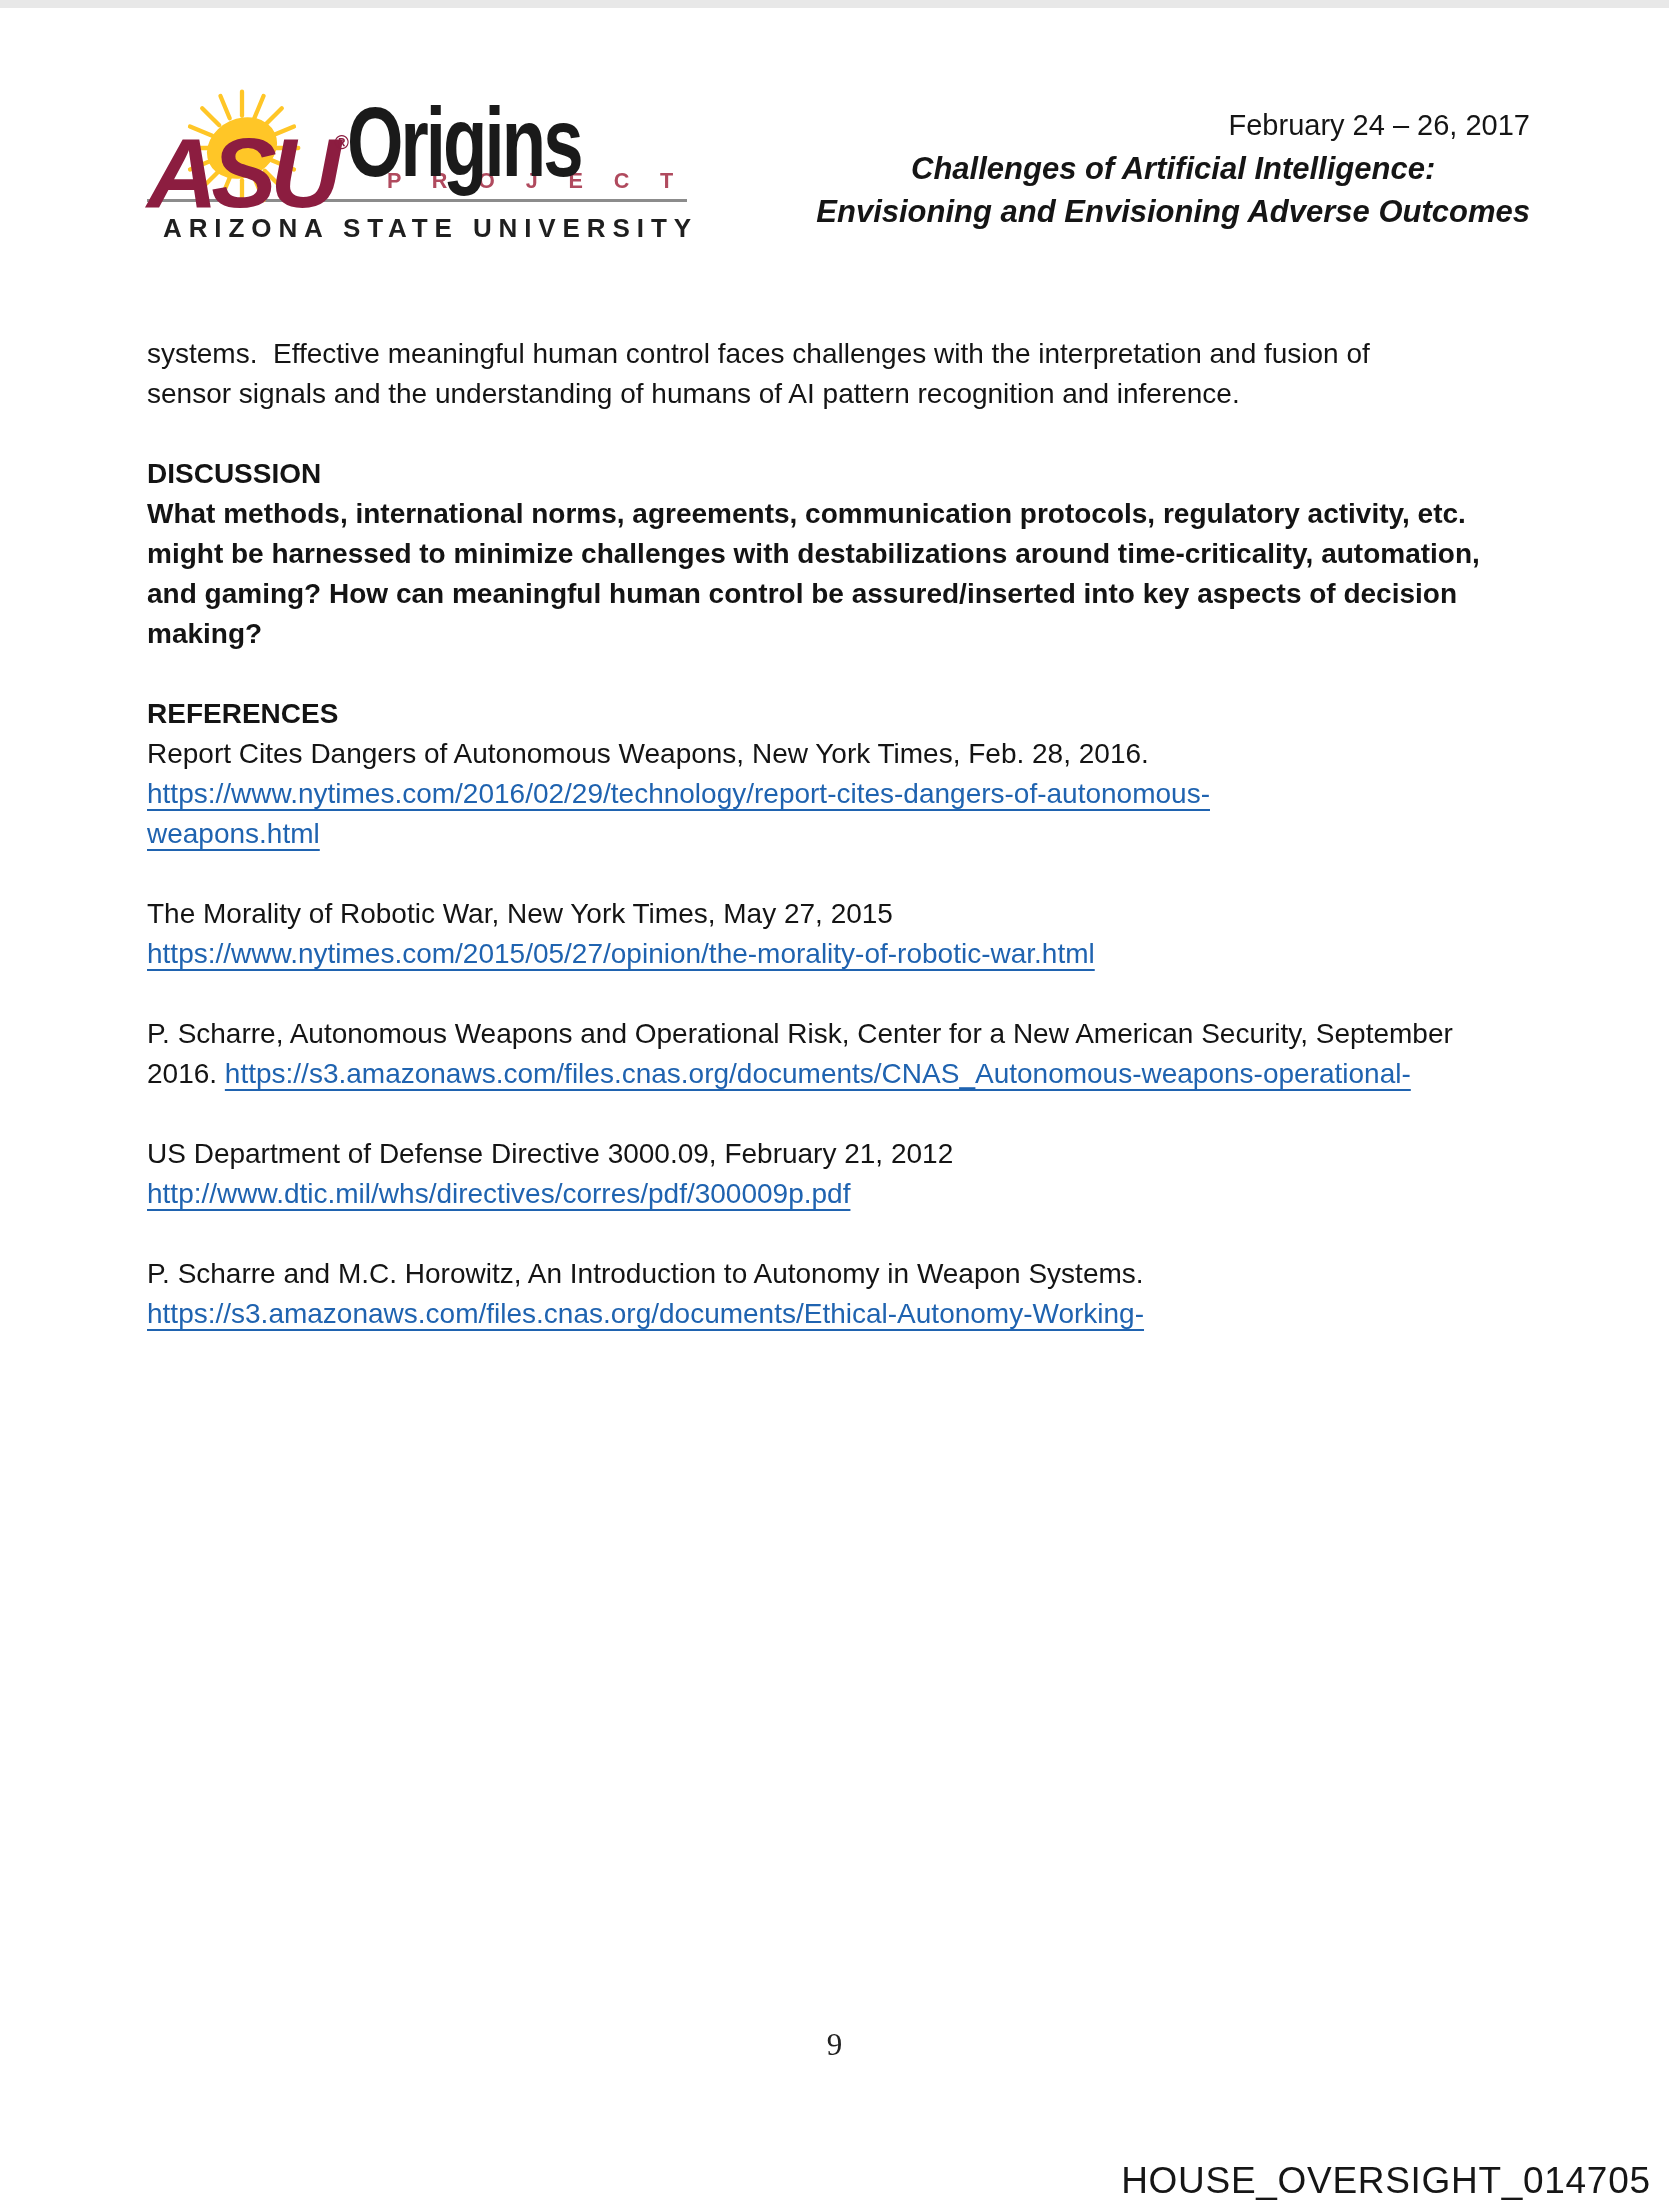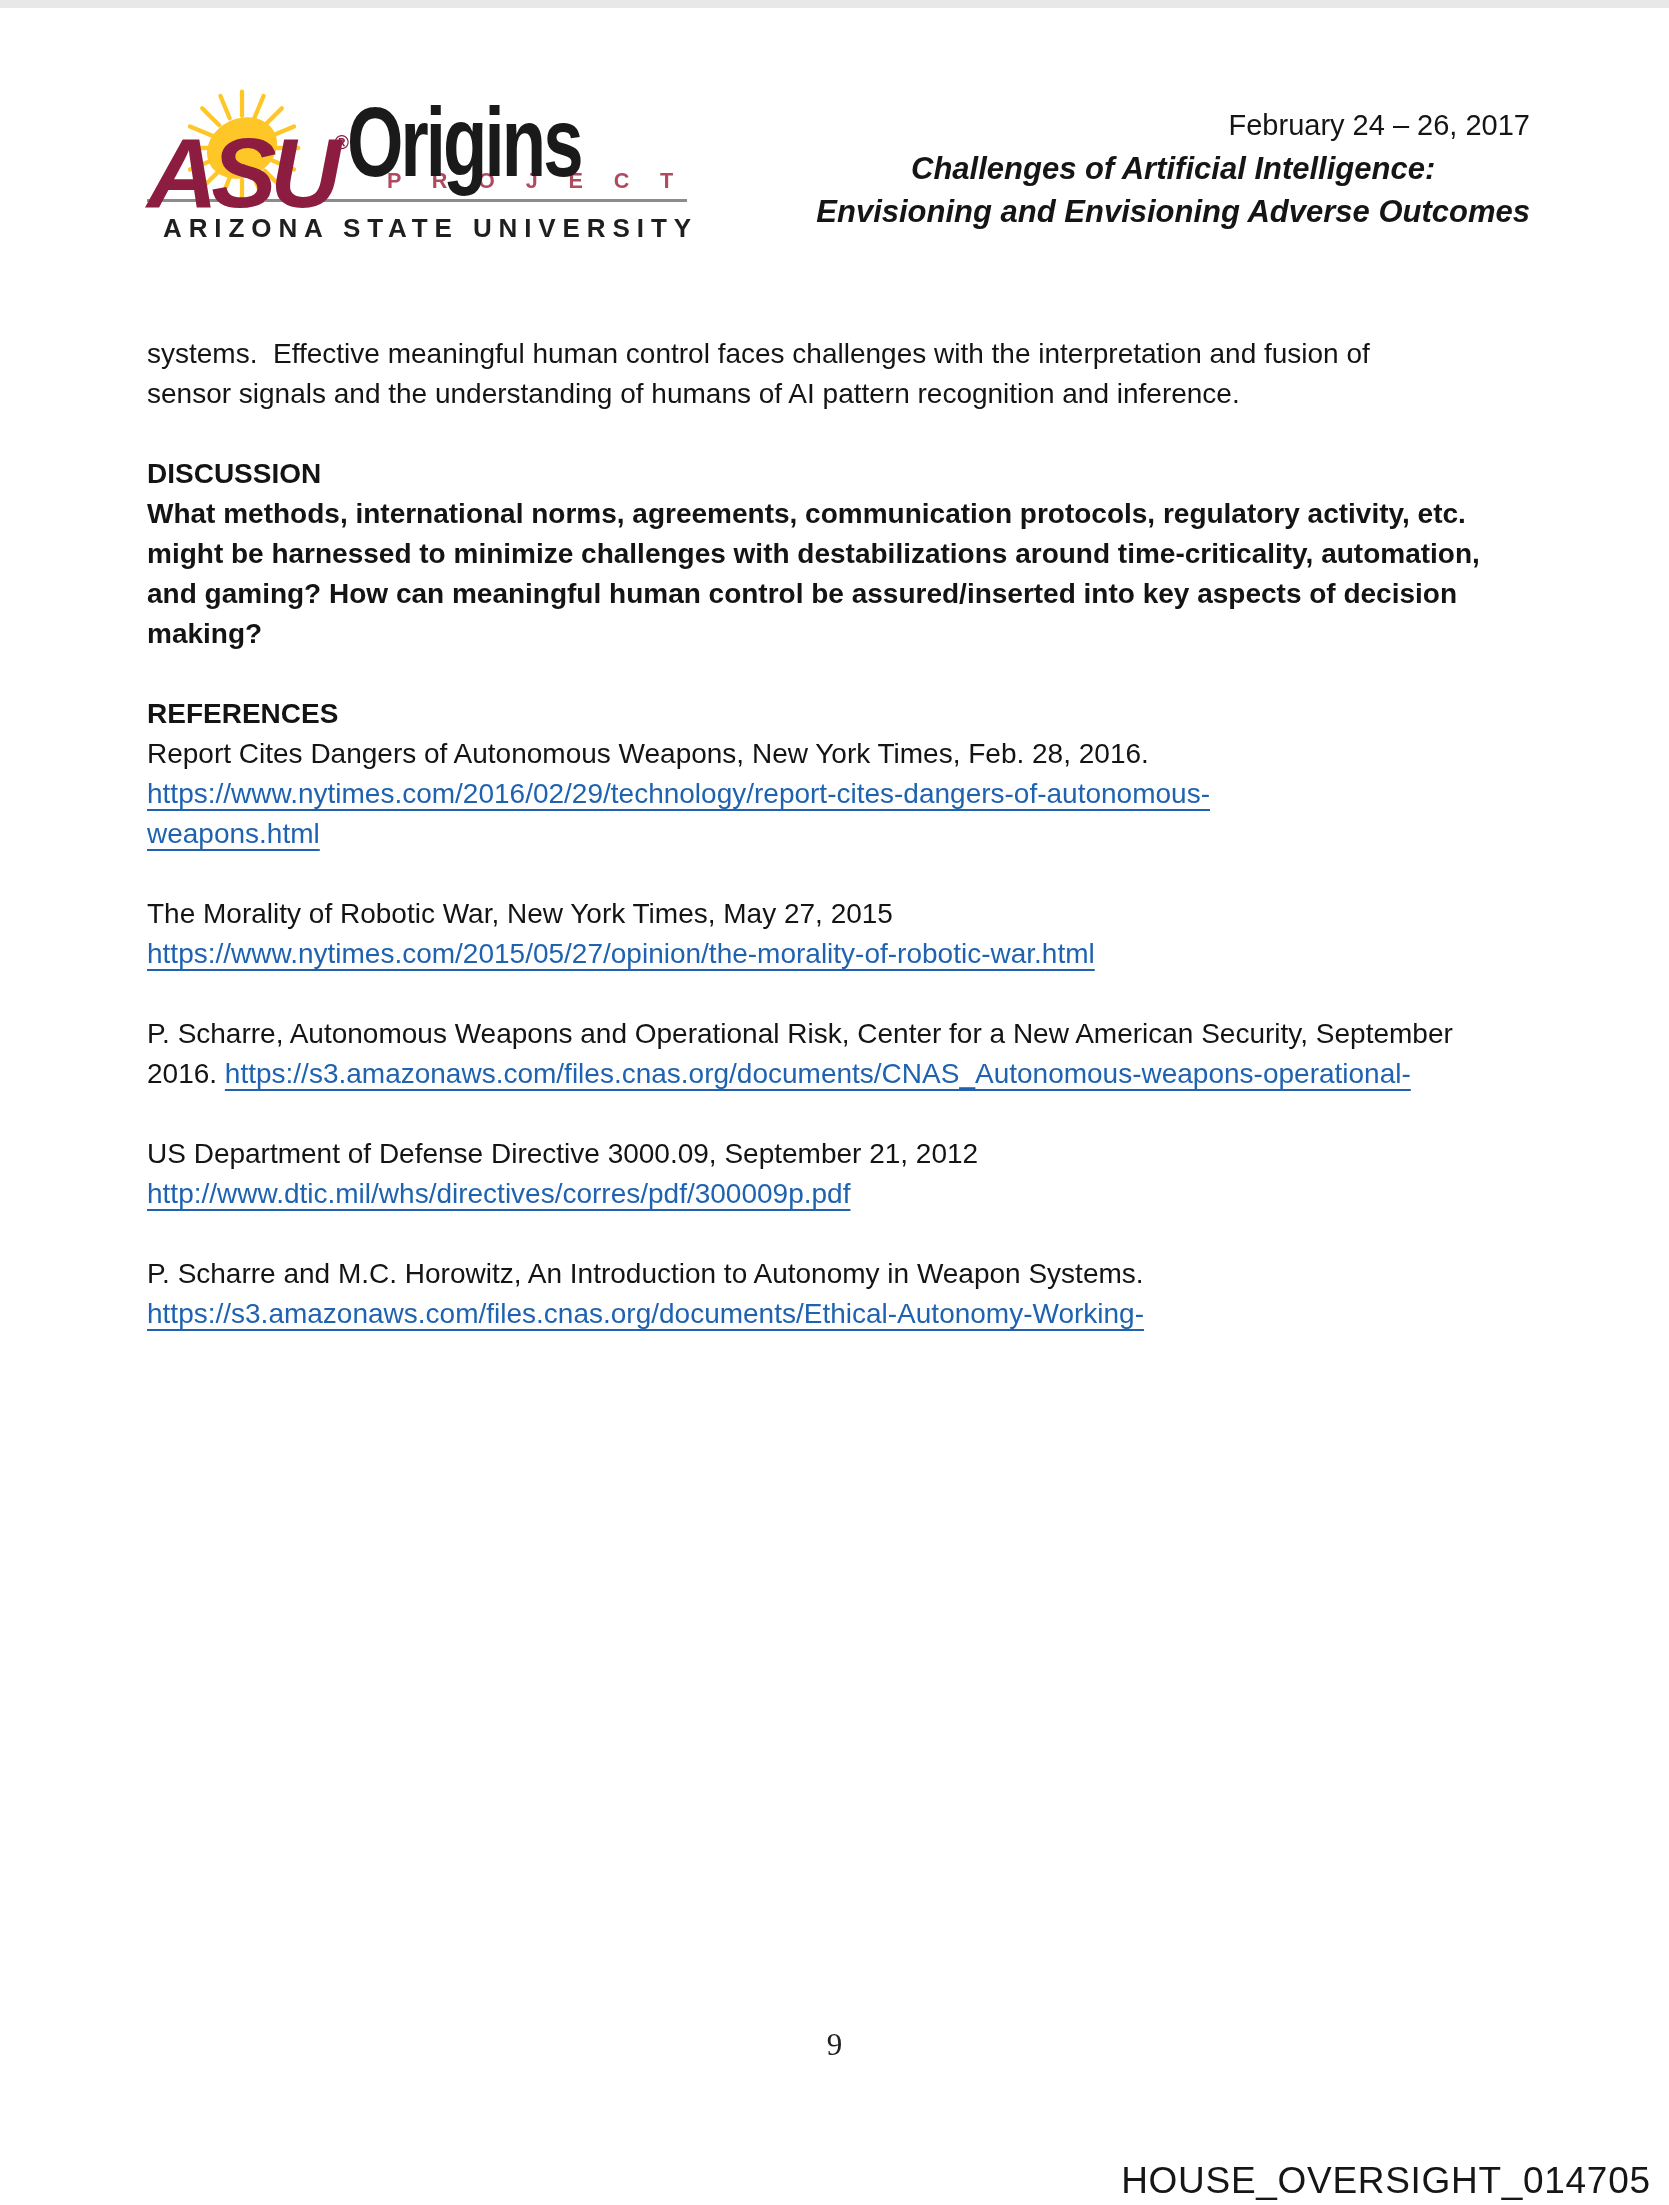--- a/index.html
+++ b/index.html
@@ -124,21 +124,21 @@
     <div class="spacer"></div>
 
     <div>
       <div class="tline">P. Scharre, Autonomous Weapons and Operational Risk, Center for a New American Security, September</div>
       <div class="tline"><span>2016. </span><a class="link">https://s3.amazonaws.com/files.cnas.org/documents/CNAS_Autonomous-weapons-operational-</a></div>
     </div>
 
     <div class="spacer"></div>
 
     <div>
-      <div class="tline">US Department of Defense Directive 3000.09, September 21, 2012</div>
+      <div class="tline">US Department of Defense Directive 3000.09, February 21, 2012</div>
       <div class="tline"><a class="link">http://www.dtic.mil/whs/directives/corres/pdf/300009p.pdf</a></div>
     </div>
 
     <div class="spacer"></div>
 
     <div>
       <div class="tline">P. Scharre and M.C. Horowitz, An Introduction to Autonomy in Weapon Systems.</div>
       <div class="tline"><a class="link">https://s3.amazonaws.com/files.cnas.org/documents/Ethical-Autonomy-Working-</a></div>
     </div>
 

